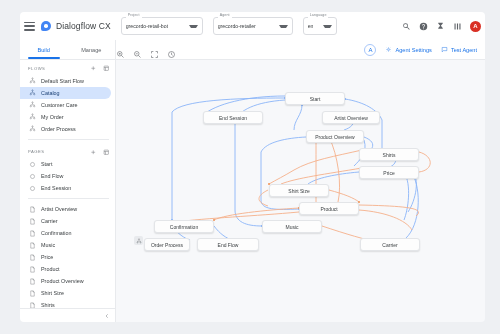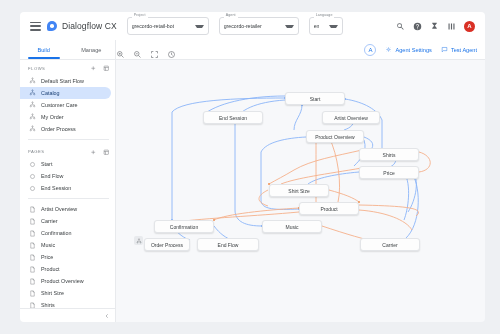--- a/index.html
+++ b/index.html
@@ -8,21 +8,21 @@
     font-family: "Liberation Sans", sans-serif;
     background: #eef0f3;
     overflow: hidden;
   }
   #app { position: relative; width: 500px; height: 334px; background: #eef0f3; }
 
   
   .topbar {
     position: absolute; left: 20px; top: 12px; width: 465px; height: 28px;
     background: #ffffff; border-radius: 4px 4px 0 0;
-    display: flex; align-items: center; padding: 0 6px;
+    display: flex; align-items: center; padding: 0 0;
   }
   .hamburger { width: 11px; height: 9px; display:flex; flex-direction:column;
     justify-content:space-between; margin: 0 6px 0 4px; }
   .hamburger i { display:block; height:1.2px; background:#5f6368; border-radius:1px;}
   .logo-dot {
     width: 10px; height: 10px; border-radius: 50% 50% 50% 2px;
     background: #4285f4; margin-right: 5px; flex: 0 0 auto;
   }
   .logo-dot::after{content:"";display:block;width:3.5px;height:3.5px;border-radius:50%;
     background:#fff;margin:3.2px auto 0;}

